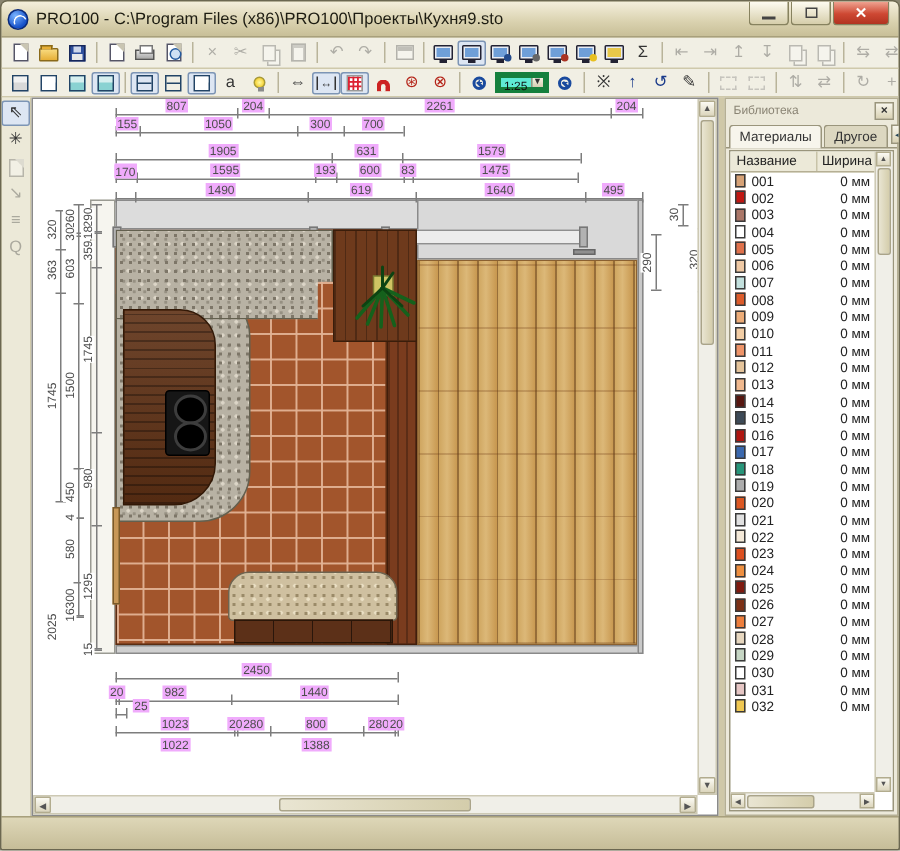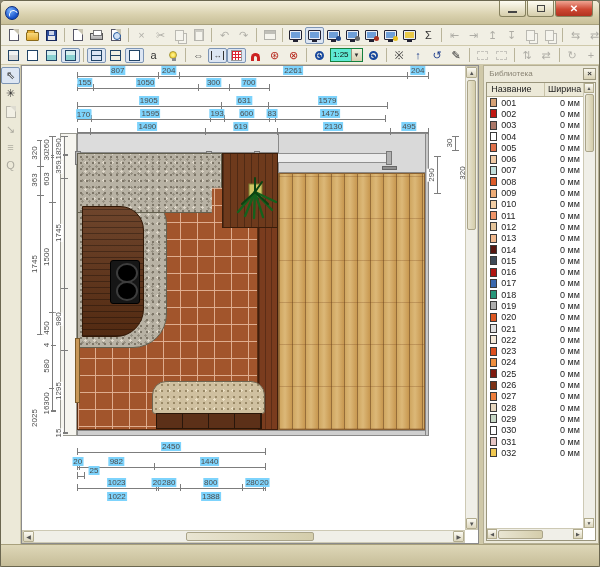--- a/index.html
+++ b/index.html
@@ -56,21 +56,21 @@
   .cube.cw{background:#fff}.cube.cg{background:#d8d8d8}
   .cube.co{background:transparent}.cube.co::before{background:transparent;border-bottom:1px solid #246}
   .dimic{width:13px;height:9px;border-left:1px solid #333;border-right:1px solid #333;display:flex;align-items:center;justify-content:center;font-size:8px;color:#333}
   .grid{width:11px;height:11px;background:#fff;border:1px solid #999;background-image:linear-gradient(#d23 1px,transparent 1px),linear-gradient(90deg,#d23 1px,transparent 1px);background-size:3px 3px}
   .magnet{width:9px;height:8px;border:3px solid #c22;border-bottom:none;border-radius:5px 5px 0 0;margin-top:4px}
   .mag{width:9px;height:9px;border:2px solid #1a4a9e;border-radius:50%;display:flex;align-items:center;justify-content:center;font-size:7px;font-weight:bold;color:#1a4a9e}
   .mag::after{content:"";position:absolute;width:2px;height:5px;background:#1a4a9e;transform:rotate(-45deg);right:1px;bottom:-1px}
   .bulb{width:8px;height:8px;background:radial-gradient(#fff9a0,#f2c30f);border:1px solid #a89a3a;border-radius:50%}
   .bulb::after{content:"";position:absolute;left:2px;bottom:-3px;width:4px;height:3px;background:#8a8a8a}
   .dashsel{width:11px;height:9px;border:1px dashed #777}
-  .combo{width:36px;height:14px;background:#5eead4;border:1px solid #15803d;display:flex;align-items:stretch;margin:0 1px}
+  .combo{width:36px;height:14px;background:#5eead4;border:4px solid #15803d;display:flex;align-items:stretch;margin:0 1px}
   .combo .cval{flex:1;font-size:8px;padding:1px 2px;color:#111}
   .combo .carr{width:11px;background:linear-gradient(#f4f1e2,#d5cfb2);border-left:1px solid #9a957c;font-size:6px;color:#333;display:flex;align-items:center;justify-content:center}
   
   .mainrow{flex:1;display:flex;min-height:0}
   .lefttb{width:20px;background:#ece9d8;border-right:1px solid #cfc9ab;display:flex;flex-direction:column;align-items:center;padding-top:2px}
   .lefttb .tbtn{margin-bottom:1px}
   .canvas{width:459px;position:relative;background:#fff;border:1px solid #8a8a8a}
   .draw{position:absolute;left:0;top:0;right:13px;bottom:13px;overflow:hidden}
   
   .sb{position:absolute;background:#f0efe8;border:1px solid #cdc9b4}
@@ -101,21 +101,21 @@
   .cooktop::before,.cooktop::after{content:"";position:absolute;left:5px;width:18px;height:16px;border-radius:50%;background:#000;border:2px solid #3d3d3d}
   .cooktop::before{top:2px}.cooktop::after{bottom:2px}
   .cushion{left:130px;top:315px;width:113px;height:33px;border-radius:14px 14px 3px 3px;background-color:#cfc0a0;background-image:radial-gradient(#9a8a68 1px,transparent 1.3px),radial-gradient(#eadfc4 1px,transparent 1.3px);background-size:6px 6px,9px 9px;background-position:0 0,3px 4px;border:1px solid #6e6450}
   .benchbase{left:134px;top:347px;width:106px;height:16px;background:#5c3018;background-image:repeating-linear-gradient(90deg,transparent 0 25px,rgba(0,0,0,.55) 25px 26px);border:1px solid #2a1608}
   .bottomwall{left:55px;top:364px;width:351px;height:6px;background:#cfcfcf;border:1px solid #8a8a8a}
   .doorleaf{left:53px;top:272px;width:5px;height:65px;background:#c89858;border:1px solid #7a5a2a}
   
   .dline{position:absolute;background:#7d7d7d}
   .dtick{position:absolute;width:1px;height:7px;background:#7d7d7d}
   .dtickh{position:absolute;width:7px;height:1px;background:#7d7d7d}
-  .dlab{position:absolute;font-size:8px;color:#4d4d4d;background:#7dd3fc;padding:0 1px;white-space:nowrap;transform:translateX(-50%)}
+  .dlab{position:absolute;font-size:8px;color:#4d4d4d;background:#f0abfc;padding:0 1px;white-space:nowrap;transform:translateX(-50%)}
   .dlabv{position:absolute;font-size:8px;color:#4d4d4d;background:#fff;writing-mode:vertical-rl;transform:rotate(180deg) translateY(50%);white-space:nowrap}
   
   .splitter{width:4px;background:#cfc8a8;cursor:col-resize}
   .panel{width:116px;background:#ece9da;border:1px solid #b5af94;display:flex;flex-direction:column;font-size:9px}
   .phead{height:15px;display:flex;align-items:center;padding:0 2px 0 5px;color:#8a8474;font-size:8px}
   .pclose{margin-left:auto;width:13px;height:12px;border:1px solid #9a957c;background:linear-gradient(#f8f6ec,#d9d2b4);display:flex;align-items:center;justify-content:center;font-size:8px;color:#333;font-weight:bold}
   .ptabs{height:18px;display:flex;align-items:flex-end;padding:0 2px;border-bottom:1px solid #9a957c;position:relative}
   .ptab{padding:2px 6px 2px;border:1px solid #9a957c;border-bottom:none;border-radius:3px 3px 0 0;background:#dcd7c0;color:#333;margin-right:1px;font-size:9px}
   .ptab.act{background:#f7f5ec;position:relative;top:1px;padding-bottom:3px}
   .ptabarr{margin-left:auto;display:flex;margin-bottom:2px}
@@ -142,20 +142,21 @@
   .btab{padding:1px 8px 0;background:#e3dfcc;color:#222;clip-path:polygon(5px 0,calc(100% - 5px) 0,100% 100%,0 100%);border-right:1px solid #9a957c;margin-left:-4px;display:flex;align-items:center;border:1px solid #9a957c;border-top:none}
   .btab.act{background:#fff;font-weight:bold;z-index:2}
   .statusbar{height:22px;background:linear-gradient(#ded7b8,#c6bd98);border-top:1px solid #a8a07c}
 </style>
 </head>
 <body>
 
 <div class="win">
   <div class="titlebar">
     <span class="appicon"></span>
+    <span class="tb-title">PRO100 - C:\Program Files (x86)\PRO100\Проекты\Кухня9.sto</span>
     <span class="winbtns">
       <span class="wbtn">
           <span class="minbar"></span>
         </span>
       <span class="wbtn">
           <span class="maxsq"></span>
         </span>
       <span class="wbtn close">✕</span>
     </span>
   </div>
@@ -470,21 +471,21 @@
             <div class="dline" style="left: 55px; top: 66px; width: 351px; height: 1px;"></div>
             <div class="dtick" style="left: 55px; top: 62px;"></div>
             <div class="dtick" style="left: 68.0855px; top: 62px;"></div>
             <div class="dtick" style="left: 182.776px; top: 62px;"></div>
             <div class="dtick" style="left: 254.747px; top: 62px;"></div>
             <div class="dtick" style="left: 367.898px; top: 62px;"></div>
             <div class="dtick" style="left: 406px; top: 62px;"></div>
             <span class="dlab" style="left: 61.5428px; top: 44px;">170</span>
             <span class="dlab" style="left: 125.431px; top: 56px;">1490</span>
             <span class="dlab" style="left: 218.762px; top: 56px;">619</span>
-            <span class="dlab" style="left: 311.322px; top: 56px;">2130</span>
+            <span class="dlab" style="left: 311.322px; top: 56px;">1640</span>
             <span class="dlab" style="left: 386.949px; top: 56px;">495</span>
             <div class="dline" style="left: 55px; top: 386px; width: 188px; height: 1px;"></div>
             <div class="dtick" style="left: 55px; top: 382px;"></div>
             <div class="dtick" style="left: 243px; top: 382px;"></div>
             <span class="dlab" style="left: 149px; top: 376px;">2450</span>
             <div class="dline" style="left: 55px; top: 401px; width: 188px; height: 1px;"></div>
             <div class="dtick" style="left: 55px; top: 397px;"></div>
             <div class="dtick" style="left: 56.5397px; top: 397px;"></div>
             <div class="dtick" style="left: 132.14px; top: 397px;"></div>
             <div class="dtick" style="left: 243px; top: 397px;"></div>
@@ -581,20 +582,27 @@
       </div>
     </div>
 
     <div class="splitter"></div>
 
     <div class="panel">
       <div class="phead">
         <span>Библиотека</span>
         <span class="pclose">×</span>
       </div>
+      <div class="ptabs" id="ptabs">
+          <span class="ptab act">Материалы</span>
+          <span class="ptab">Другое</span>
+          <span class="ptabarr">
+            <span>◀</span>
+          </span>
+        </div>
       <div class="plistwrap">
         <div class="plhead">
           <span class="c1">Название</span>
           <span class="c2">Ширина</span>
         </div>
         <div class="plbody" id="plbody">
             <div class="prow">
               <span class="swatch" style="background: rgb(215, 162, 118);"></span>
               <span class="nm">001</span>
               <span class="wd">0 мм</span>

